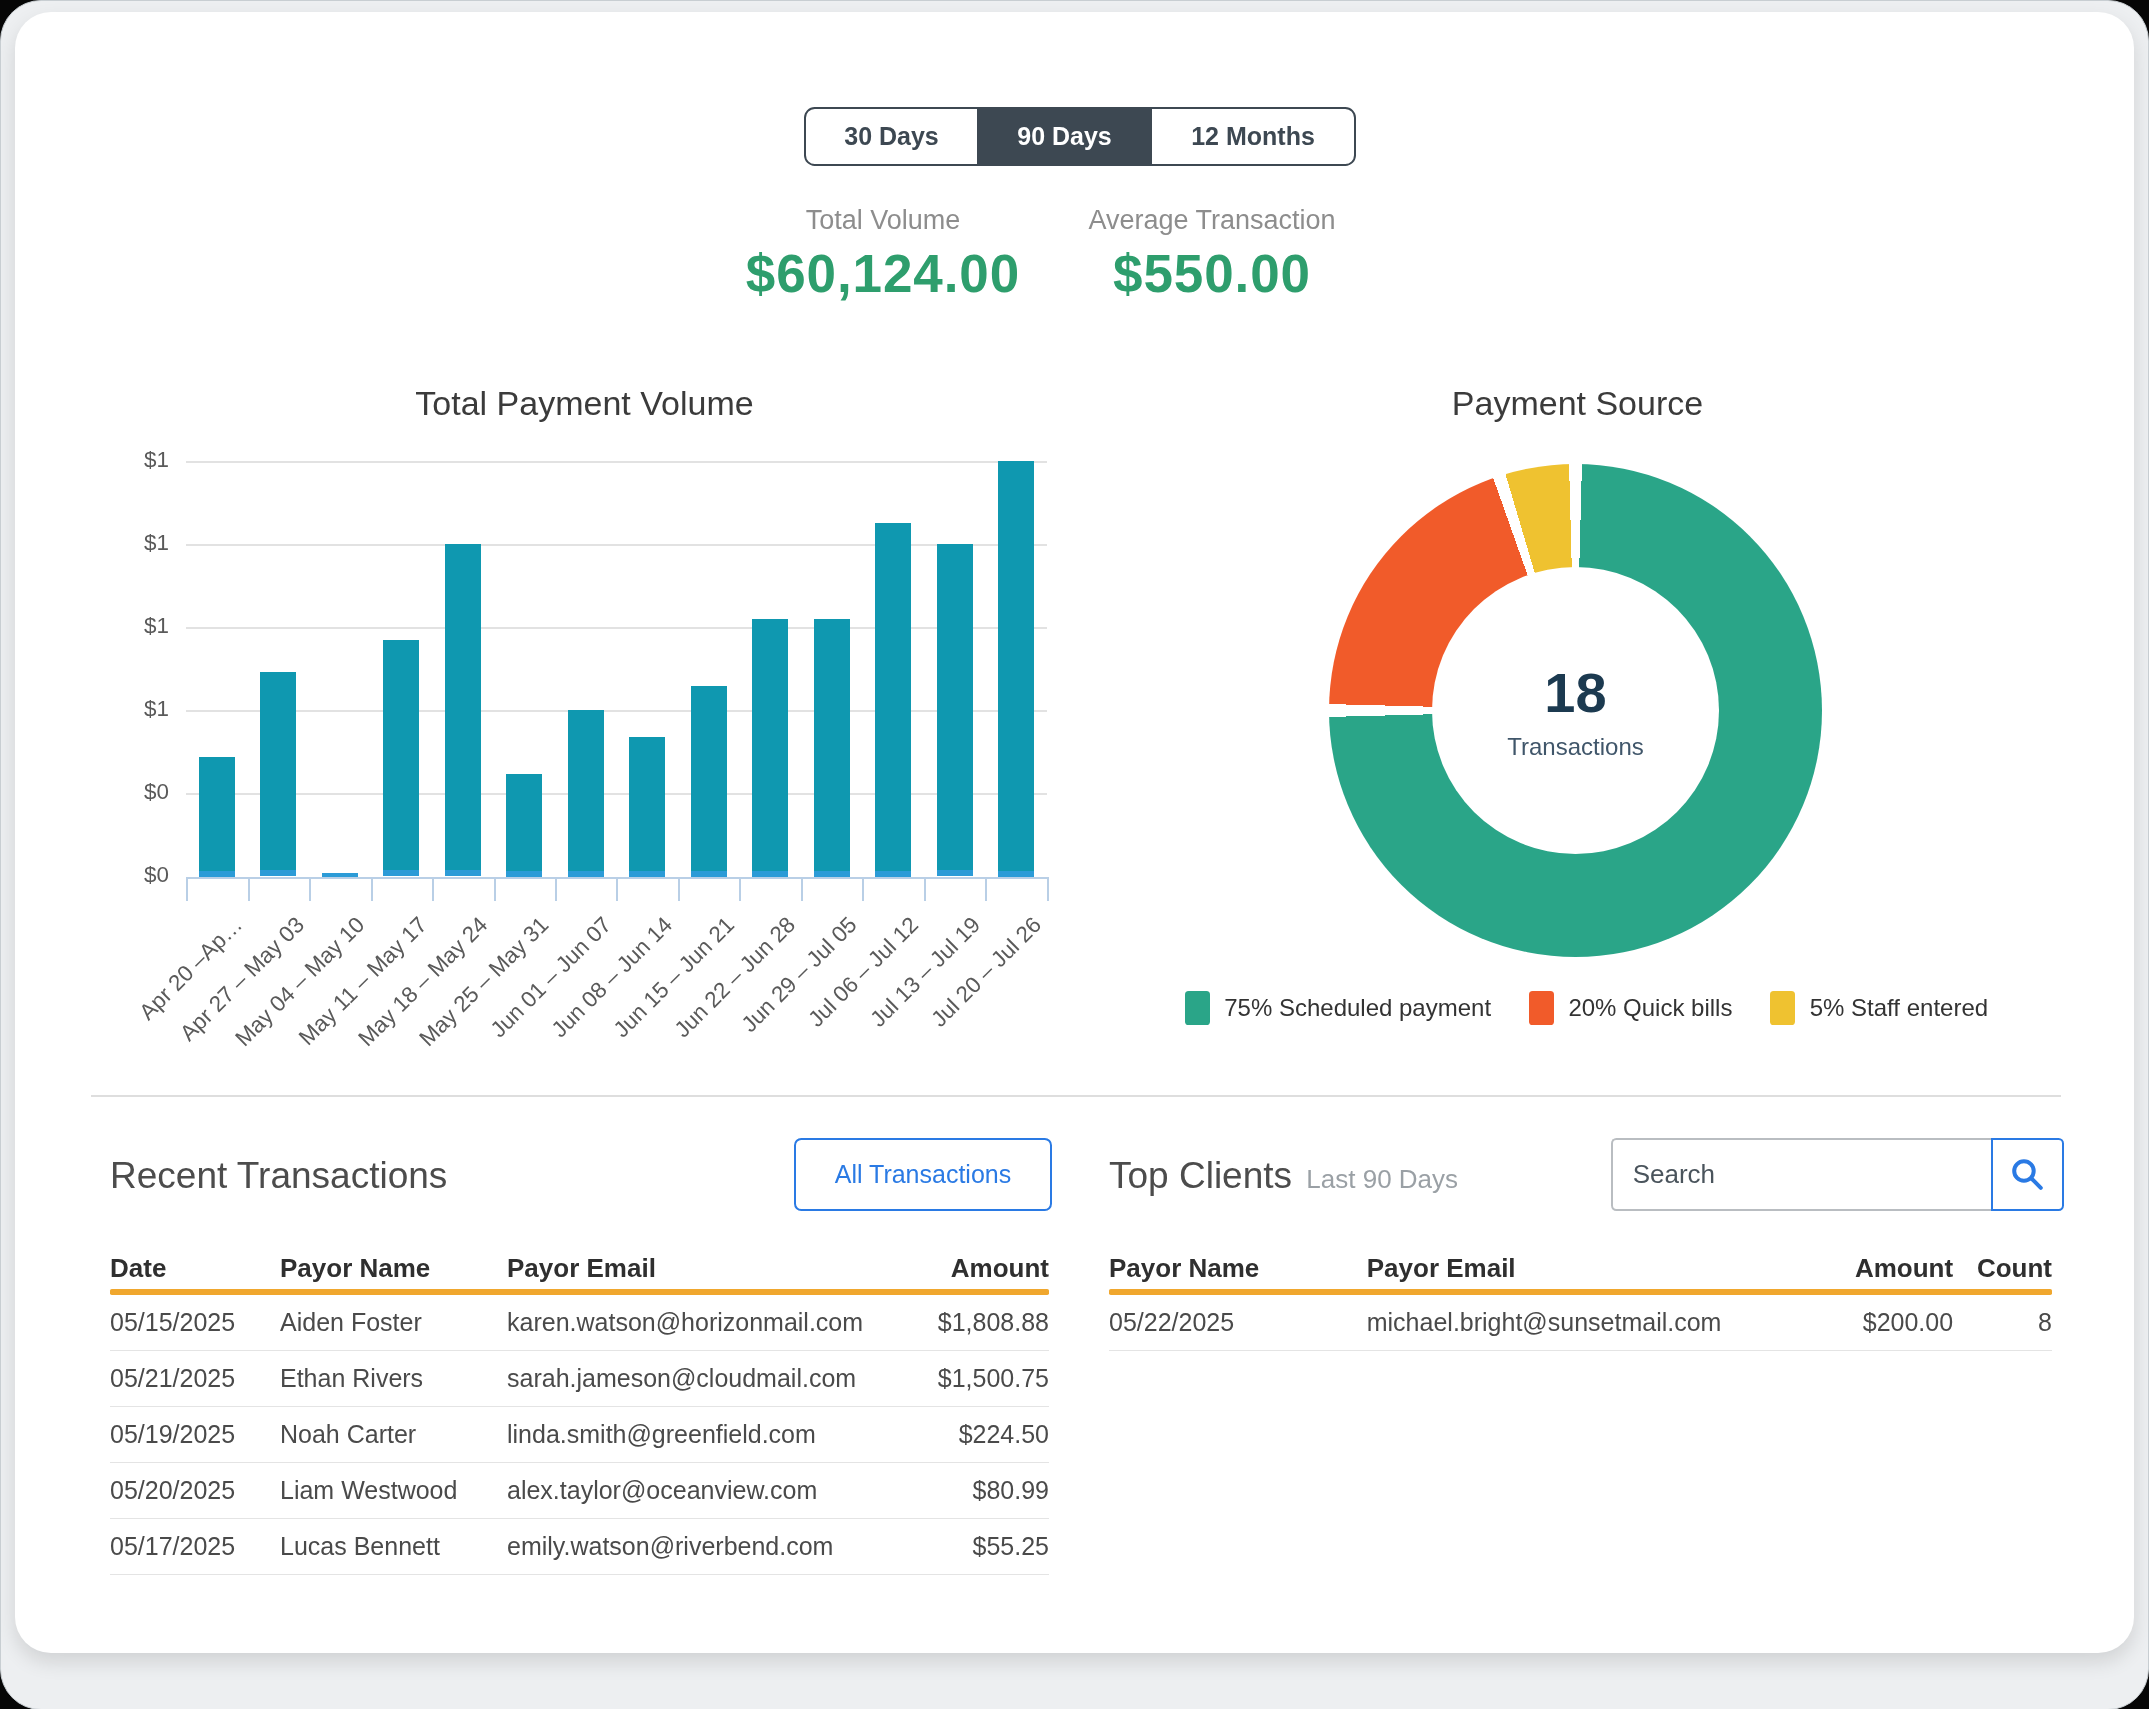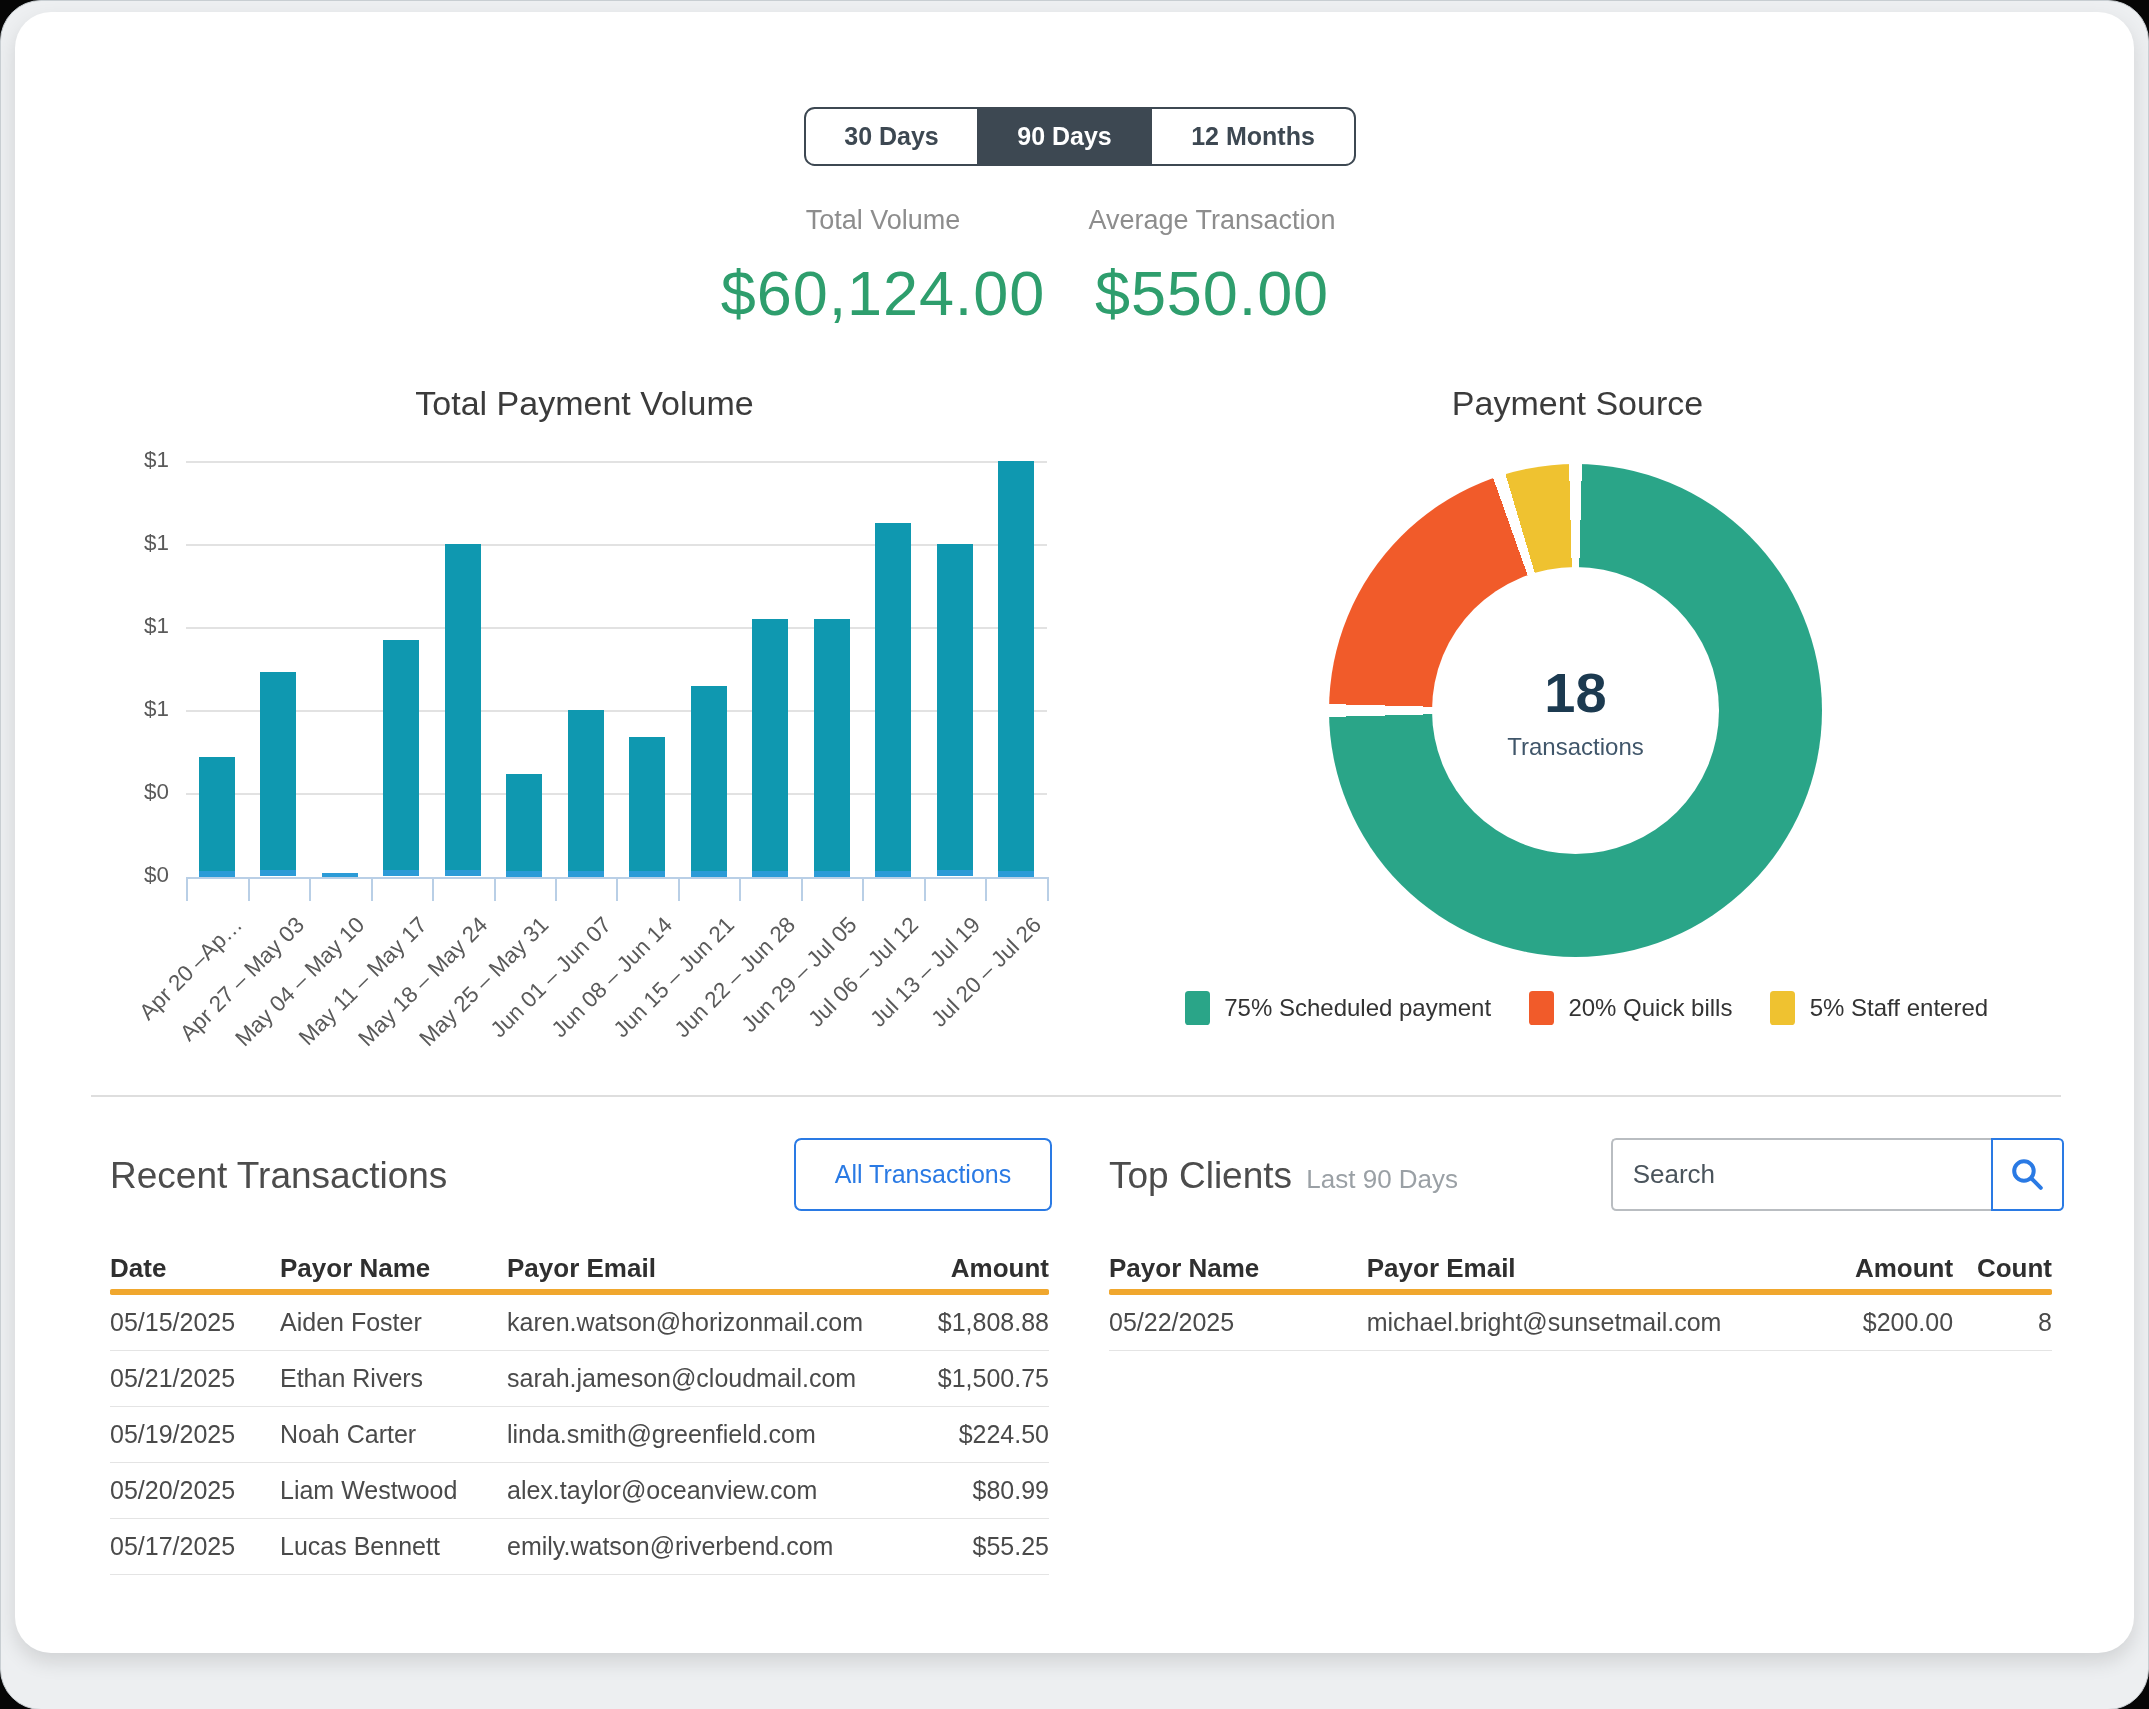--- a/index.html
+++ b/index.html
@@ -14,21 +14,21 @@
     border-radius:36px;box-shadow:0 9px 19.7px rgba(0,0,0,.12);}
   
   .tabs{position:absolute;left:803px;top:106px;height:59px;display:flex;
     border:2.7px solid #3d4852;border-radius:10.7px;overflow:hidden;background:#fff;box-sizing:border-box;}
   .tab{display:flex;align-items:center;justify-content:center;font-size:25px;font-weight:600;
     color:#3d4852;cursor:pointer;box-sizing:border-box;}
   .tab.sel{background:#3d4852;color:#ffffff;}
   
   .kpi{position:absolute;width:358px;text-align:center;top:204px;}
   .kpi .lbl{font-size:27px;color:#8d8d8d;}
-  .kpi .val{margin-top:21px;font-size:63px;font-weight:400;color:#2e9e6d;letter-spacing:0.9px;}
+  .kpi .val{margin-top:7px;font-size:53px;font-weight:700;color:#2e9e6d;letter-spacing:0.9px;}
   
   .chart{position:absolute;}
   .chart-title{position:absolute;top:0;left:0;right:0;text-align:center;font-size:34px;color:#3b3b3b;}
   .donut-ring{position:absolute;border-radius:50%;}
   .donut-hole{position:absolute;left:103px;top:103px;width:287px;height:287px;border-radius:50%;background:#fff;}
   .donut-center{position:absolute;inset:0;display:flex;flex-direction:column;align-items:center;justify-content:center;}
   .donut-center .num{font-size:56px;font-weight:700;color:#1c3a50;}
   .donut-center .sub{font-size:24px;color:#40566a;margin-top:7.2px;}
   .legend{position:absolute;display:flex;justify-content:center;gap:38px;}
   .divider{position:absolute;left:90px;top:1094px;width:1970px;height:1.8px;background:#dedede;}

